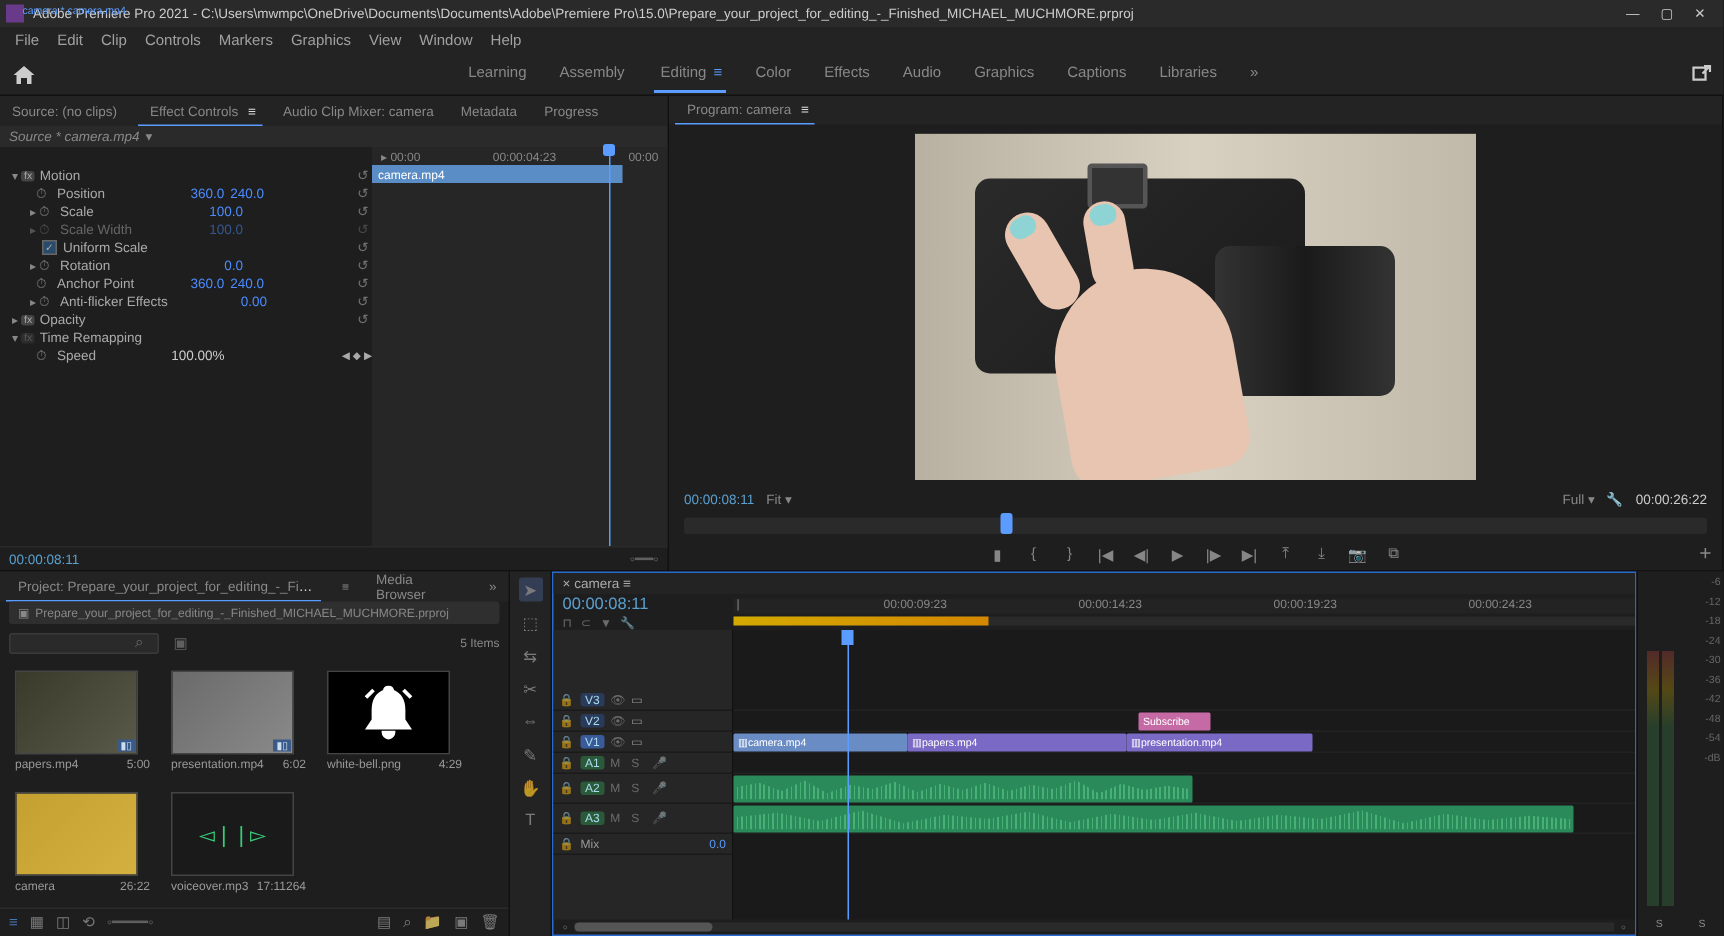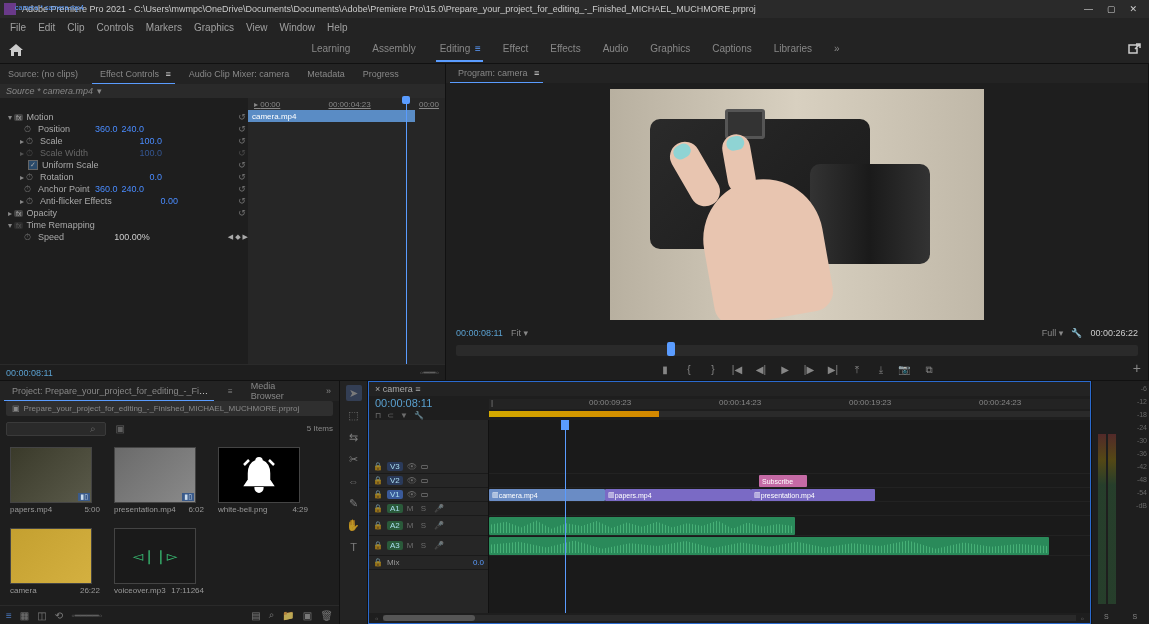--- a/index.html
+++ b/index.html
@@ -17,29 +17,29 @@
 .export-icon { width: 14px; height: 14px; }
 .main-area { display: flex; height: 316px; }
 .panel { background: #1e1e1e; border-right: 1px solid #111; display: flex; flex-direction: column; }
 .panel-tabs { height: 20px; display: flex; align-items: center; padding: 0 4px; background: #232323; font-size: 9px; gap: 10px; }
 .panel-tabs span { color: #888; padding: 4px 4px; cursor: pointer; }
 .panel-tabs span.active { color: #ddd; border-bottom: 1px solid #5a9cff; }
 .effect-panel { width: 446px; }
 .ep-header { height: 14px; background: #2a2a2a; padding: 0 6px; display: flex; align-items: center; font-size: 9px; }
 .ep-header .src { color: #888; font-style: italic; }
 .ep-header .clip { color: #5a9cff; margin-left: 6px; }
-.ep-timeline-head { height: 13px; display: flex; align-items: center; font-size: 8px; color: #888; text-decoration: underline; }
+.ep-timeline-head { height: 13px; display: flex; align-items: center; font-size: 8px; color: #888; }
 .ep-left-col { width: 248px; padding-left: 6px; }
 .ep-right-col { flex: 1; background: #262626; position: relative; }
 .ep-row { height: 12px; display: flex; align-items: center; font-size: 9px; color: #aaa; }
 .ep-row .toggle { width: 8px; display: inline-block; text-align: center; cursor: pointer; color: #888; }
 .ep-row .fx { background: #444; padding: 0 2px; border-radius: 2px; margin-right: 3px; font-size: 7px; }
 .ep-row .label { flex: 0 0 auto; }
 .ep-row .value { color: #4a8cff; margin-left: auto; margin-right: 10px; }
-.ep-row .value2 { color: #4a8cff; margin-right: 92px; }
+.ep-row .value2 { color: #4a8cff; margin-right: 60px; }
 .ep-row .stopwatch { width: 10px; opacity: 0.6; margin-right: 4px; }
 .ep-row .reset { width: 12px; text-align: center; opacity: 0.6; }
 .ep-row.dim { opacity: 0.5; }
 .ep-clip-bar { position: absolute; top: 12px; left: 0; right: 30px; height: 12px; background: #5a8cc5; color: #fff; font-size: 8px; padding: 0 4px; display: flex; align-items: center; }
 .ep-playhead { position: absolute; top: 0; bottom: 0; left: 158px; width: 1px; background: #5a9cff; }
 .ep-playhead::before { content:''; position: absolute; top: -2px; left: -4px; width: 8px; height: 8px; background: #5a9cff; border-radius: 2px; }
 .ep-time { font-size: 9px; color: #5aa0cf; padding: 2px 6px; }
 .program-panel { flex: 1; background: #1e1e1e; }
 .program-view { height: 250px; display: flex; align-items: center; justify-content: center; background: #000; margin: 6px auto; width: 374px; position: relative; overflow: hidden; }
 .cam-body { position: absolute; width: 220px; height: 130px; background: linear-gradient(135deg, #2a2a2a, #1a1a1a); border-radius: 10px; left: 40px; top: 30px; }
@@ -151,21 +151,21 @@
 <div class="workspace-bar">
   <span class="home-icon">
     <svg width="16" height="14" viewBox="0 0 16 14">
         <path d="M8 1 L15 7 L13 7 L13 13 L10 13 L10 9 L6 9 L6 13 L3 13 L3 7 L1 7 Z" fill="#ccc"></path>
       </svg>
   </span>
   <div class="workspace-tabs">
     <span>Learning</span>
     <span>Assembly</span>
     <span class="active"><span>Editing</span> ≡</span>
-    <span>Effect</span>
+    <span>Color</span>
     <span>Effects</span>
     <span>Audio</span>
     <span>Graphics</span>
     <span>Captions</span>
     <span>Libraries</span>
     <span>»</span>
   </div>
   <span class="export-icon">
     <svg width="14" height="14" viewBox="0 0 14 14">
         <path d="M2 2 L10 2 L10 10 L2 10 Z M9 1 L13 1 L13 5 M13 1 L8 6" stroke="#ccc" fill="none" stroke-width="1.5"></path>

